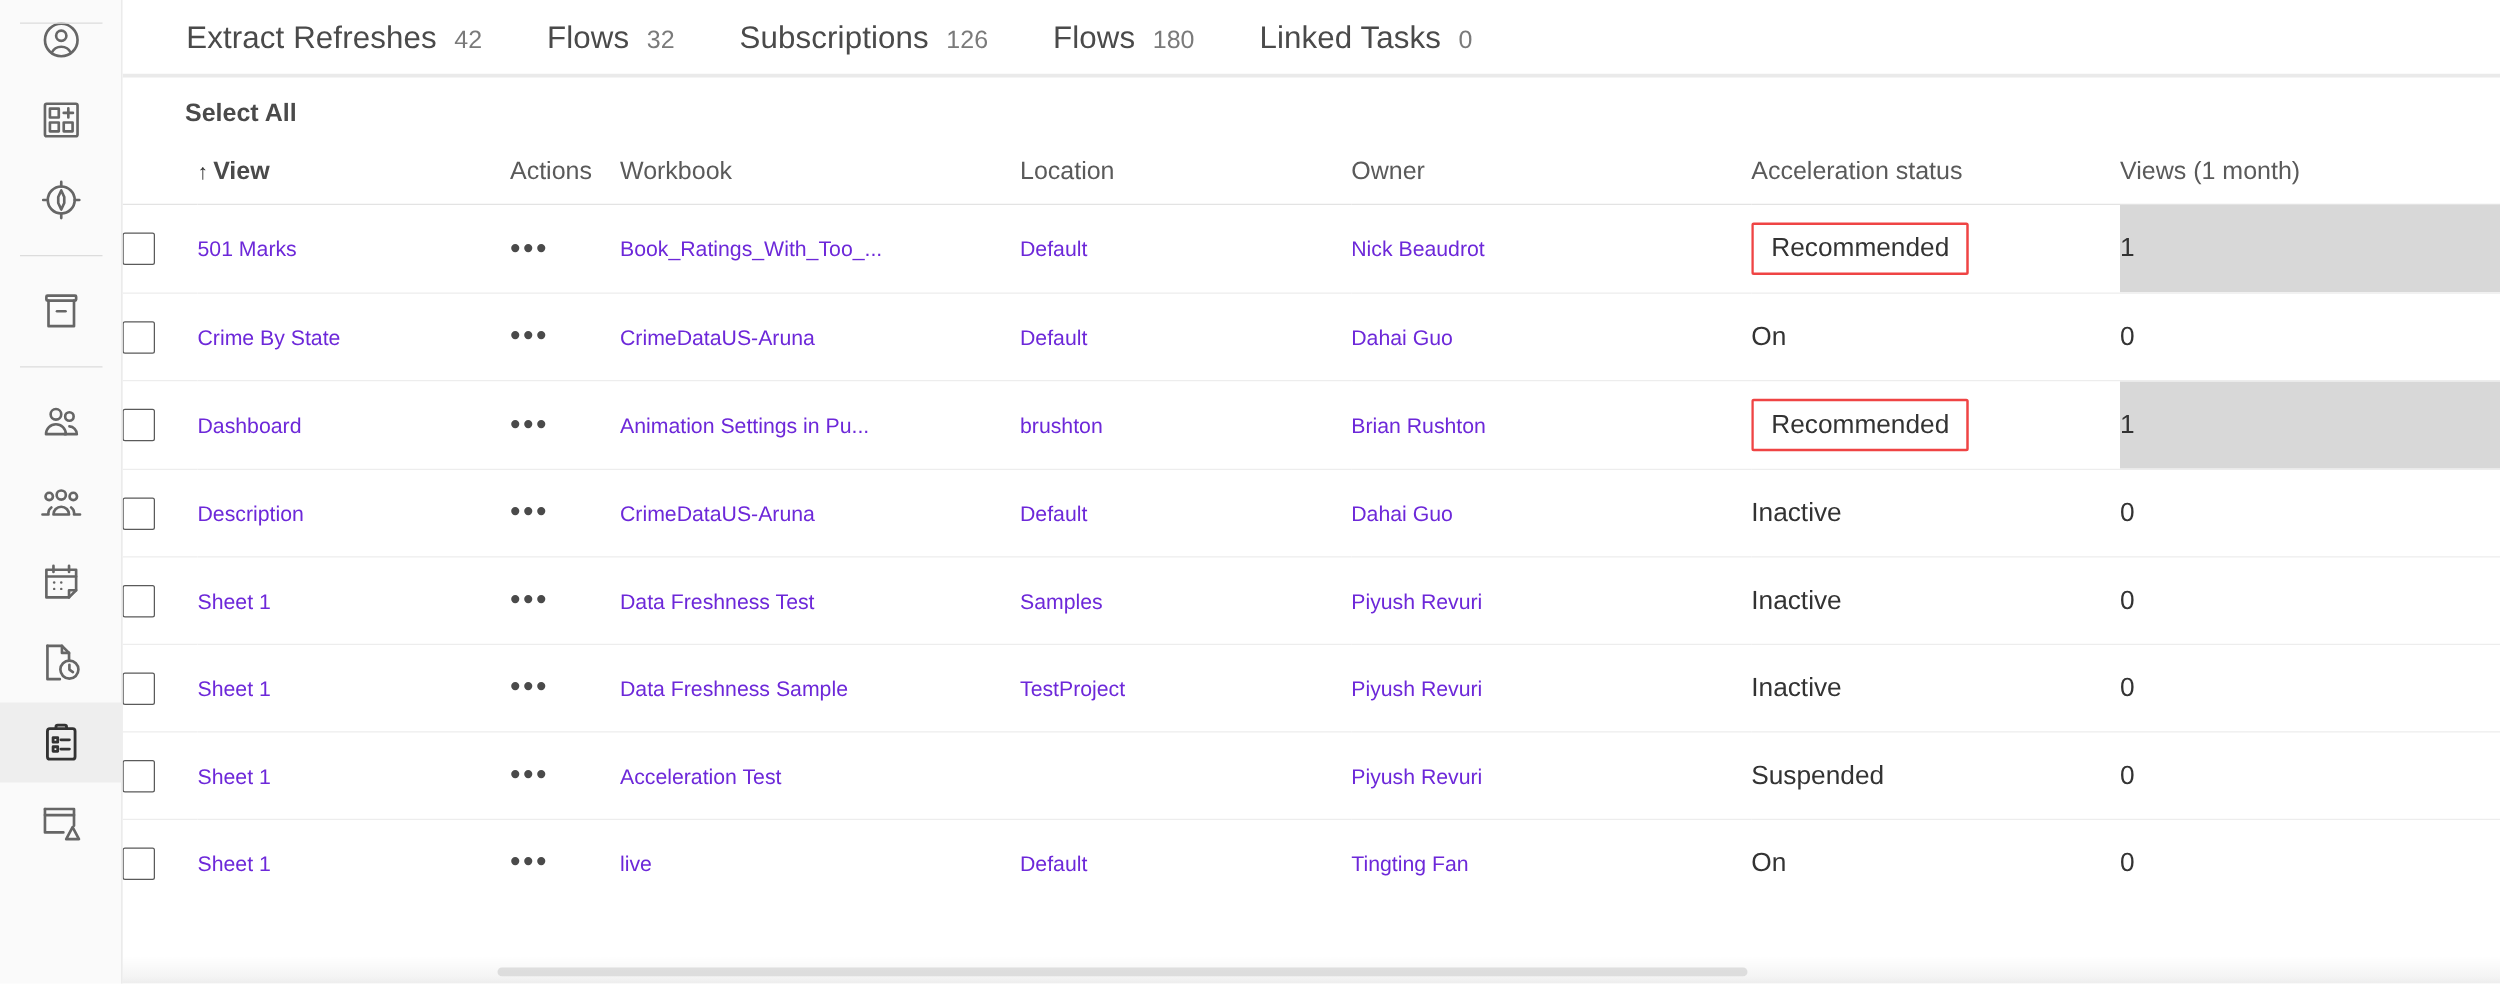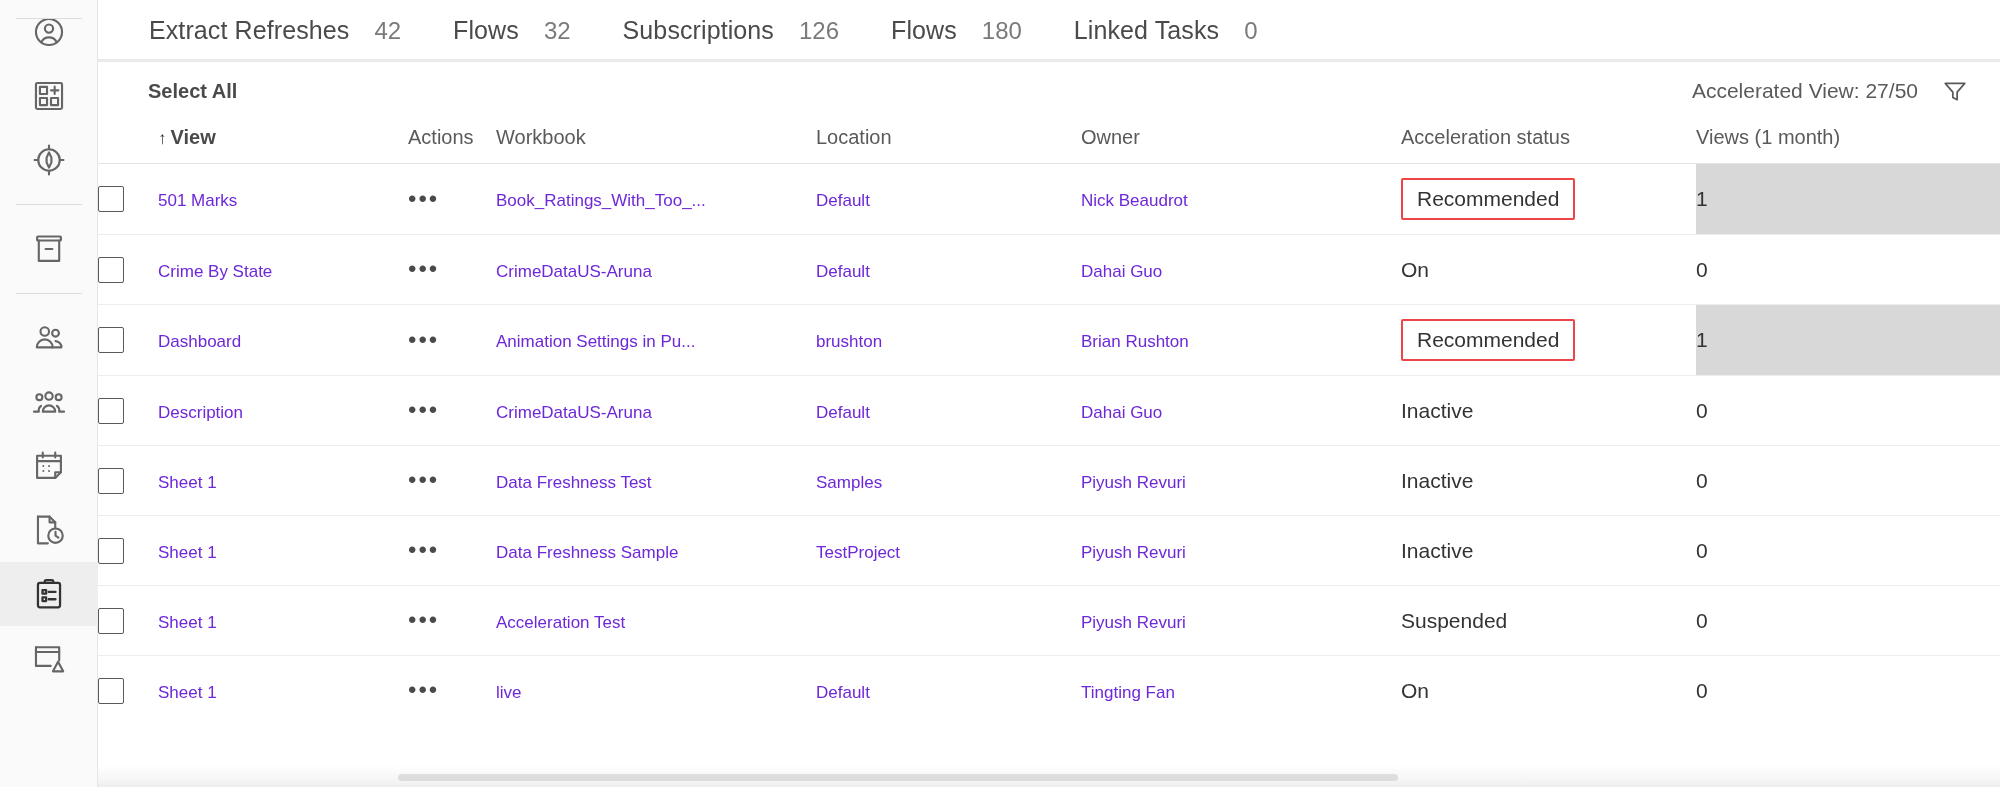--- a/index.html
+++ b/index.html
@@ -78,34 +78,34 @@
     display: flex;
     align-items: flex-end;
     padding-left: 25px;
     border-bottom: 3px solid #eaeaea;
     position: relative;
     background: #fff;
   }
   .tab {
     display: flex;
     align-items: baseline;
-    gap: 25px;
+    gap: 14px;
     padding: 0 26px 14px 26px;
     cursor: pointer;
     position: relative;
     white-space: nowrap;
     margin-top: 22px;
   }
   .tab .tab-label {
     font-size: 25px;
     color: #4a4a4a;
     letter-spacing: 0.1px;
   }
   .tab .tab-count {
-    font-size: 24px;
+    font-size: 20px;
     color: #7a7a7a;
   }
   .tab.active .tab-label {
     color: #2b2b2b;
     font-weight: bold;
   }
   .tab.active .tab-count {
     color: #2b2b2b;
     font-weight: bold;
   }
@@ -411,28 +411,20 @@
           <span class="tab-count">180</span>
         </div>
         <div class="tab">
           <span class="tab-label">Linked Tasks</span>
           <span class="tab-count">0</span>
         </div>
       </div>
 
     <div class="toolbar">
       <div class="select-all">Select All</div>
-      <div class="toolbar-right">
-        <div class="accel-count">Accelerated View: 27/50</div>
-        <div class="filter-btn">
-          <svg width="26" height="26" viewBox="0 0 24 24" fill="none" stroke="#5a5a5a" stroke-width="1.6" stroke-linecap="round" stroke-linejoin="round">
-            <polygon points="3,5 21,5 14,13 14,20 10,18 10,13"></polygon>
-          </svg>
-        </div>
-      </div>
     </div>
 
     <div class="table-wrap">
       <table class="grid" id="grid">
         <thead>
           <tr id="head-row">
               <th class="col-chk"></th>
               <th class="col-view"><span class="sort-arrow">↑</span><span>View</span></th>
               <th class="col-act light"><span>Actions</span></th>
               <th class="col-wb light"><span>Workbook</span></th>

